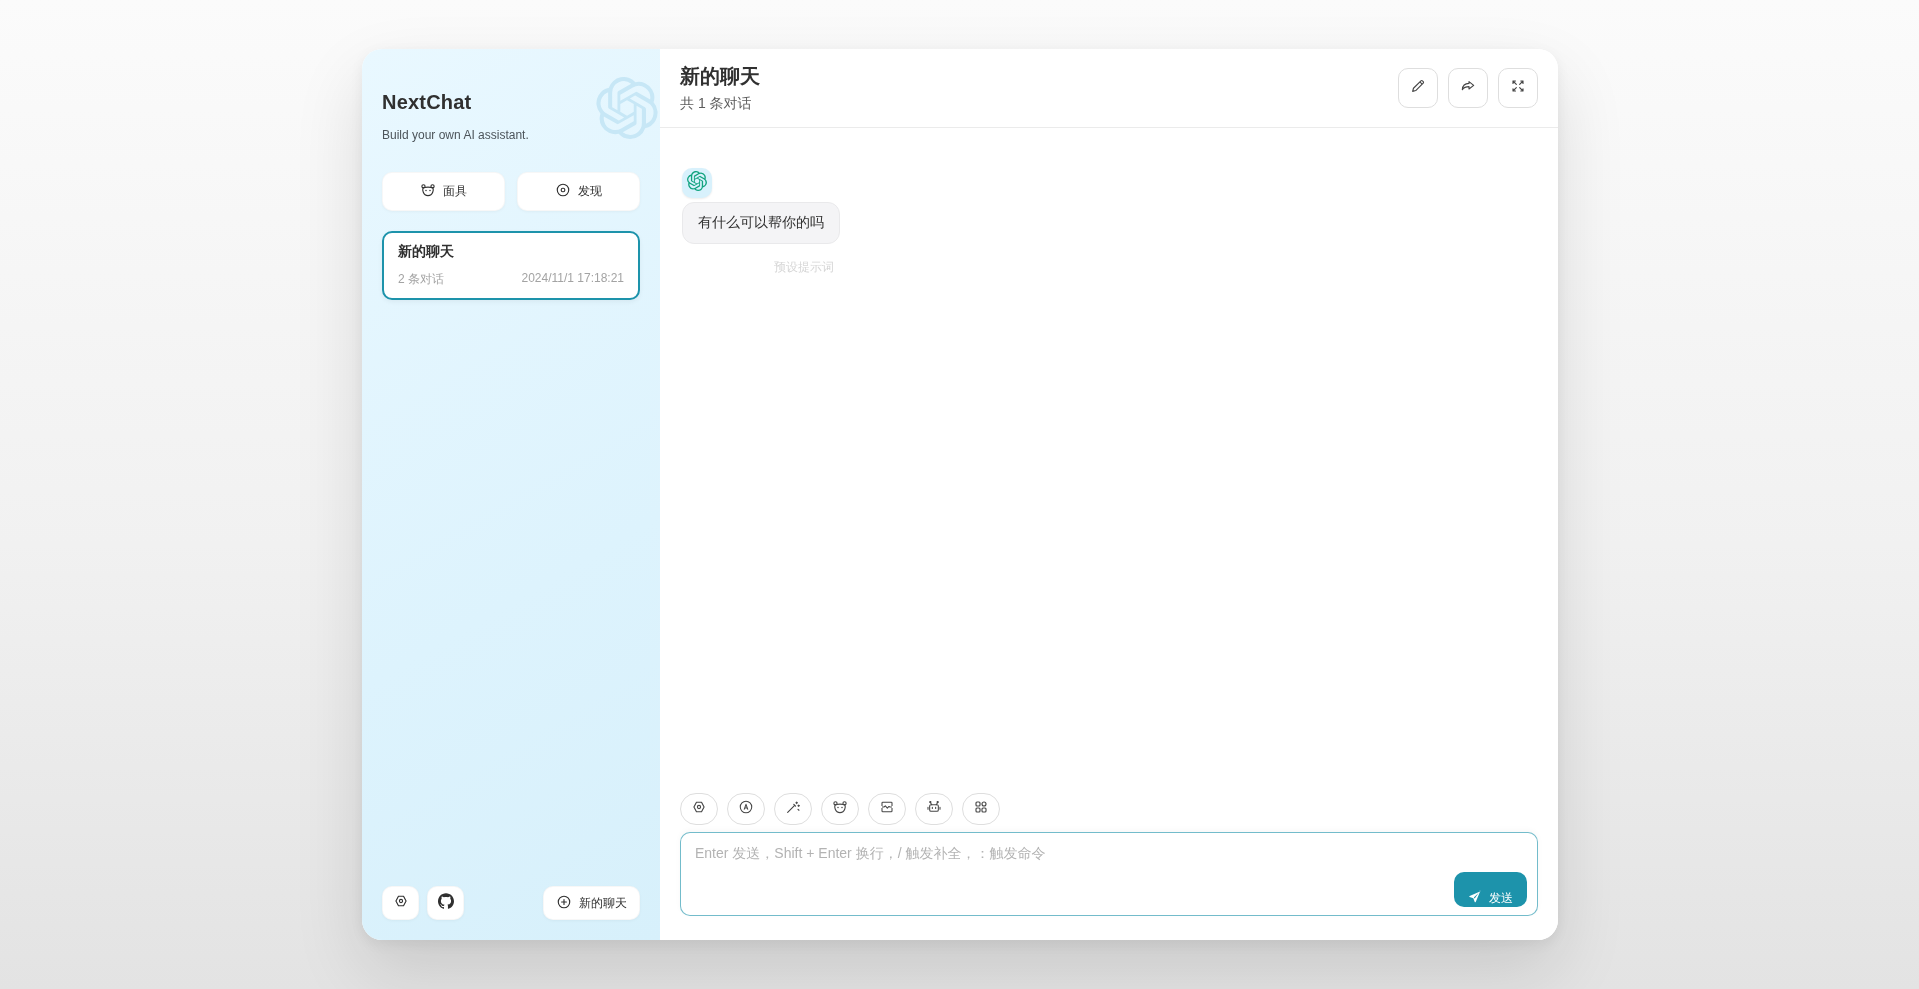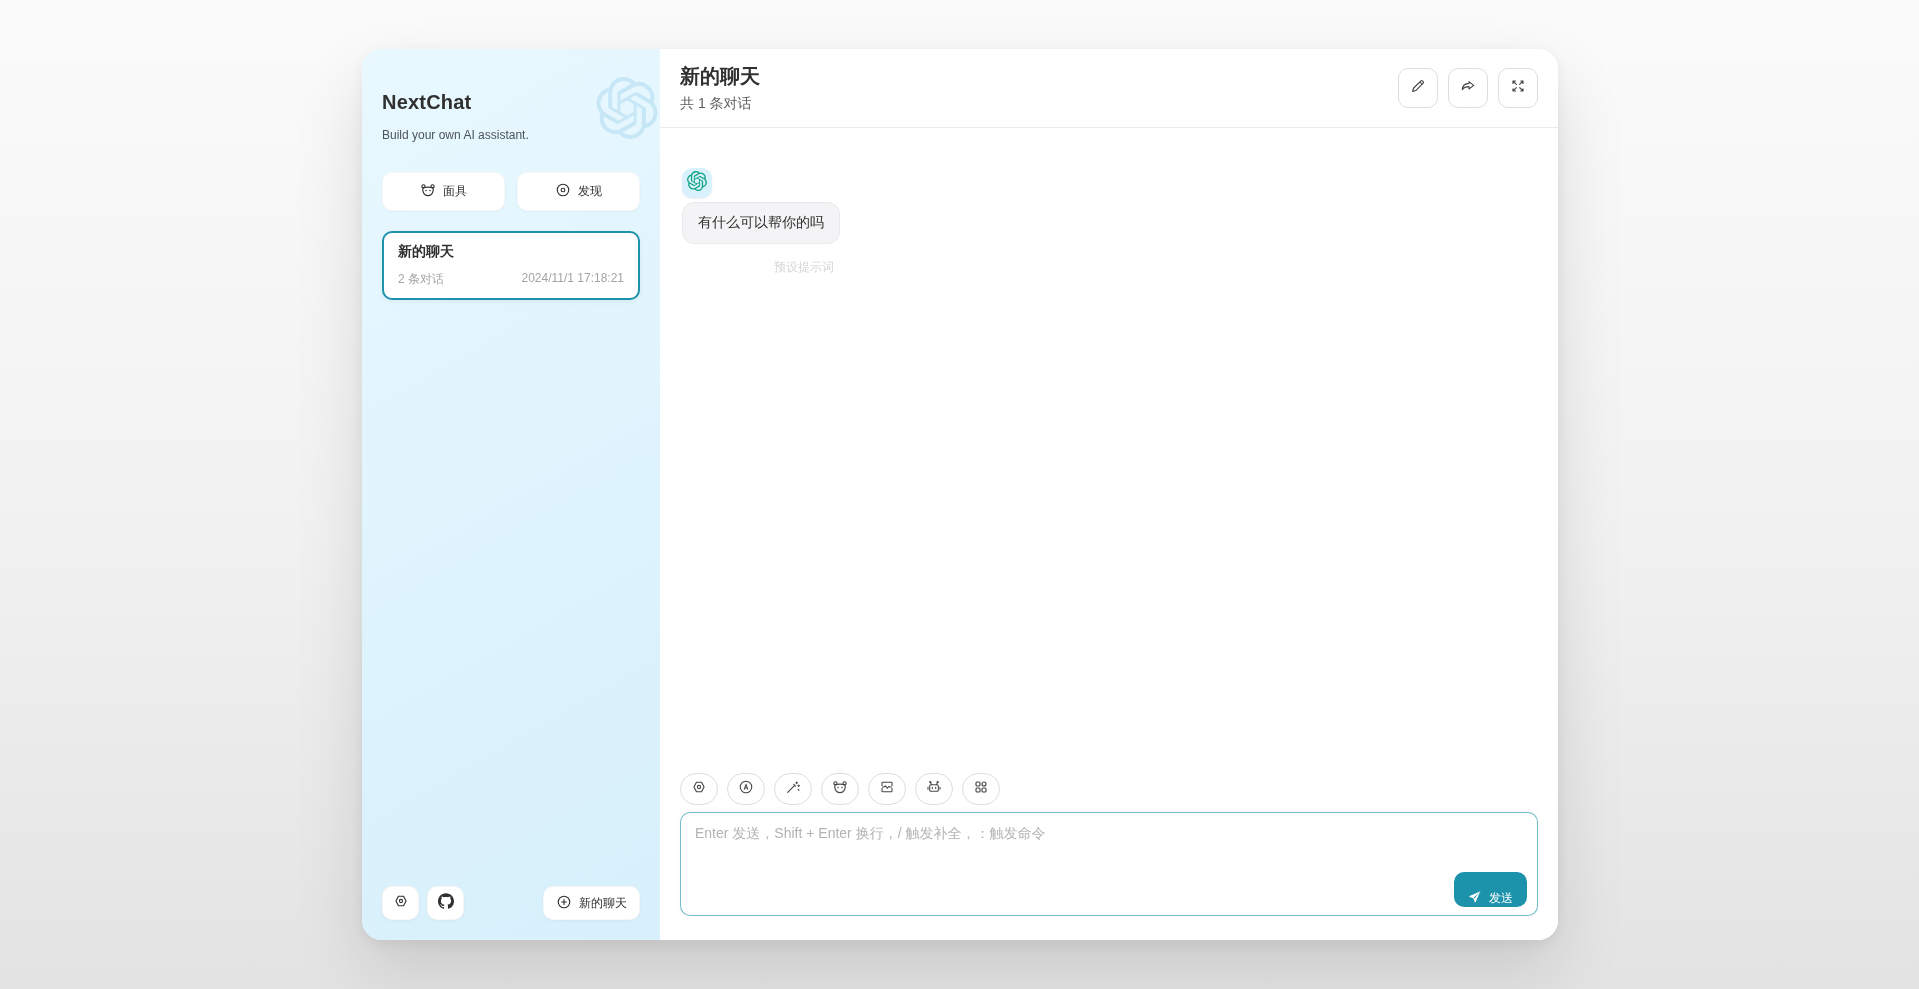--- a/index.html
+++ b/index.html
@@ -83,21 +83,21 @@
   
   .composer { padding:0 20px 20px; }
   .toolbar { display:flex; gap:9px; margin-bottom:7px; }
   .tb-btn {
     width:38px; height:32px; border:1px solid #dedede; border-radius:16px; background:#fff;
     display:flex; align-items:center; justify-content:center; color:#464646; cursor:pointer;
   }
   .tb-btn svg { width:16px; height:16px; }
   .input-wrap { position:relative; }
   textarea.chat-input {
-    width:100%; height:104px; resize:none; outline:none;
+    width:100%; height:84px; resize:none; outline:none;
     border:1.5px solid rgba(29,147,171,.62); border-radius:10px;
     padding:12px 96px 12px 14px; font-size:14px; color:#303030;
     font-family:"Liberation Sans","DejaVu Sans",sans-serif;
     box-shadow:0 -2px 6px rgba(0,0,0,.03); background:#fff;
   }
   textarea.chat-input::placeholder { color:#b3b3b3; }
   .send-btn {
     position:absolute; right:11px; bottom:13px; background:#1d93ab; color:#fff;
     border:none; border-radius:10px; height:35px; padding:0 14px;
     display:flex; align-items:flex-end; gap:7px; font-size:12px; cursor:pointer;

